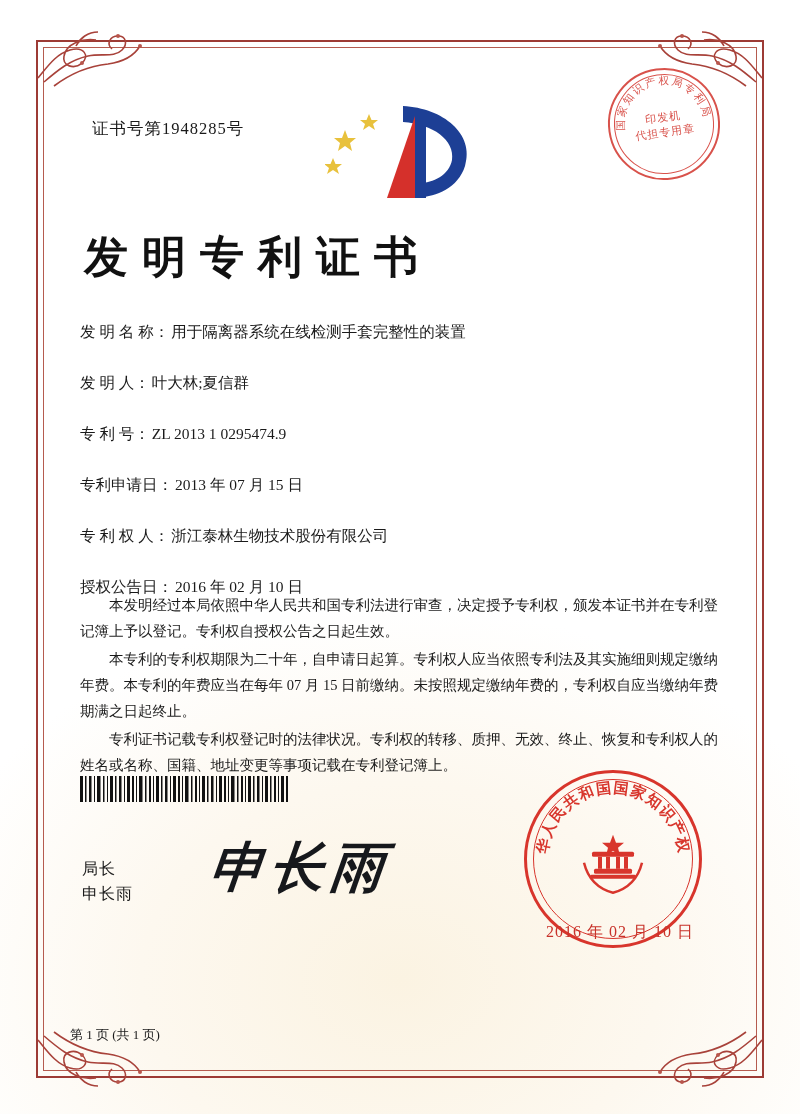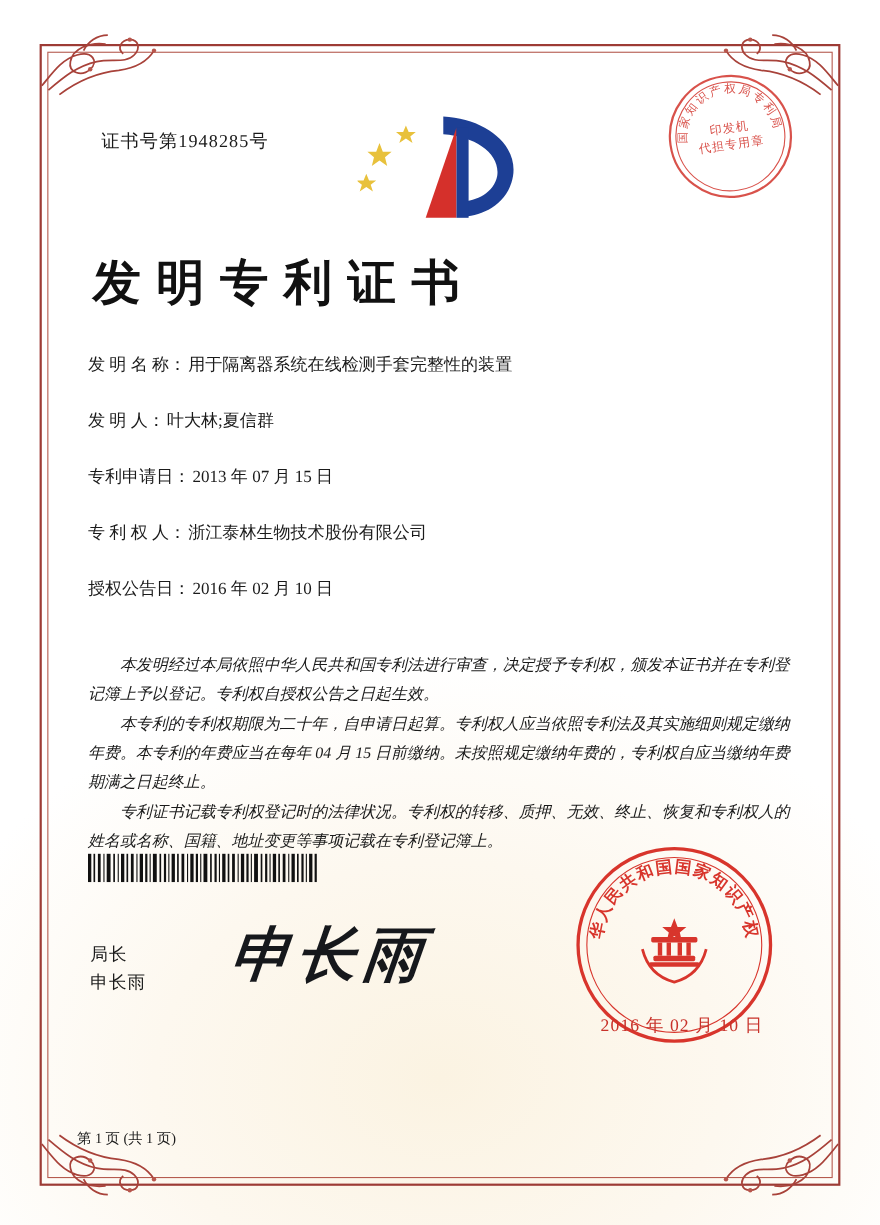--- a/index.html
+++ b/index.html
@@ -160,21 +160,20 @@
     right: 12px;
     top: 522px;
     font-size: 14.5px;
     line-height: 26px;
     text-align: justify;
     color: #1a1a1a;
   }
   .body-text p {
     margin: 0 0 2px 0;
     text-indent: 29px;
-    font-style: italic;
   }
 
   
   .barcode {
     position: absolute;
     left: 10px;
     top: 706px;
     width: 210px;
     height: 26px;
   }
@@ -357,33 +356,36 @@
     <div class="title">发明专利证书</div>
 
     <div class="fields">
       <div class="field-row">
         <span class="field-label">发 明 名 称：</span><span class="field-value">用于隔离器系统在线检测手套完整性的装置</span>
       </div>
       <div class="field-row">
         <span class="field-label">发  明  人：</span><span class="field-value">叶大林;夏信群</span>
       </div>
       <div class="field-row">
+        <span class="field-label">专  利  号：</span><span class="field-value">ZL 2013 1 0295474.9</span>
+      </div>
+      <div class="field-row">
         <span class="field-label">专利申请日：</span><span class="field-value">2013 年 07 月 15 日</span>
       </div>
       <div class="field-row">
         <span class="field-label">专 利 权 人：</span><span class="field-value">浙江泰林生物技术股份有限公司</span>
       </div>
       <div class="field-row">
         <span class="field-label">授权公告日：</span><span class="field-value">2016 年 02 月 10 日</span>
       </div>
     </div>
 
     <div class="body-text">
       <p>本发明经过本局依照中华人民共和国专利法进行审查，决定授予专利权，颁发本证书并在专利登记簿上予以登记。专利权自授权公告之日起生效。</p>
-      <p>本专利的专利权期限为二十年，自申请日起算。专利权人应当依照专利法及其实施细则规定缴纳年费。本专利的年费应当在每年 04 月 15 日前缴纳。未按照规定缴纳年费的，专利权自应当缴纳年费期满之日起终止。</p>
+      <p>本专利的专利权期限为二十年，自申请日起算。专利权人应当依照专利法及其实施细则规定缴纳年费。本专利的年费应当在每年 07 月 15 日前缴纳。未按照规定缴纳年费的，专利权自应当缴纳年费期满之日起终止。</p>
       <p>专利证书记载专利权登记时的法律状况。专利权的转移、质押、无效、终止、恢复和专利权人的姓名或名称、国籍、地址变更等事项记载在专利登记簿上。</p>
     </div>
 
     <div class="barcode">
       <svg width="210" height="26" viewBox="0 0 210 26">
         <g fill="#111">
           <rect x="0" y="0" width="3" height="26"></rect>
             <rect x="5" y="0" width="1.5" height="26"></rect>
           <rect x="9" y="0" width="2.5" height="26"></rect>
             <rect x="14" y="0" width="1" height="26"></rect>

